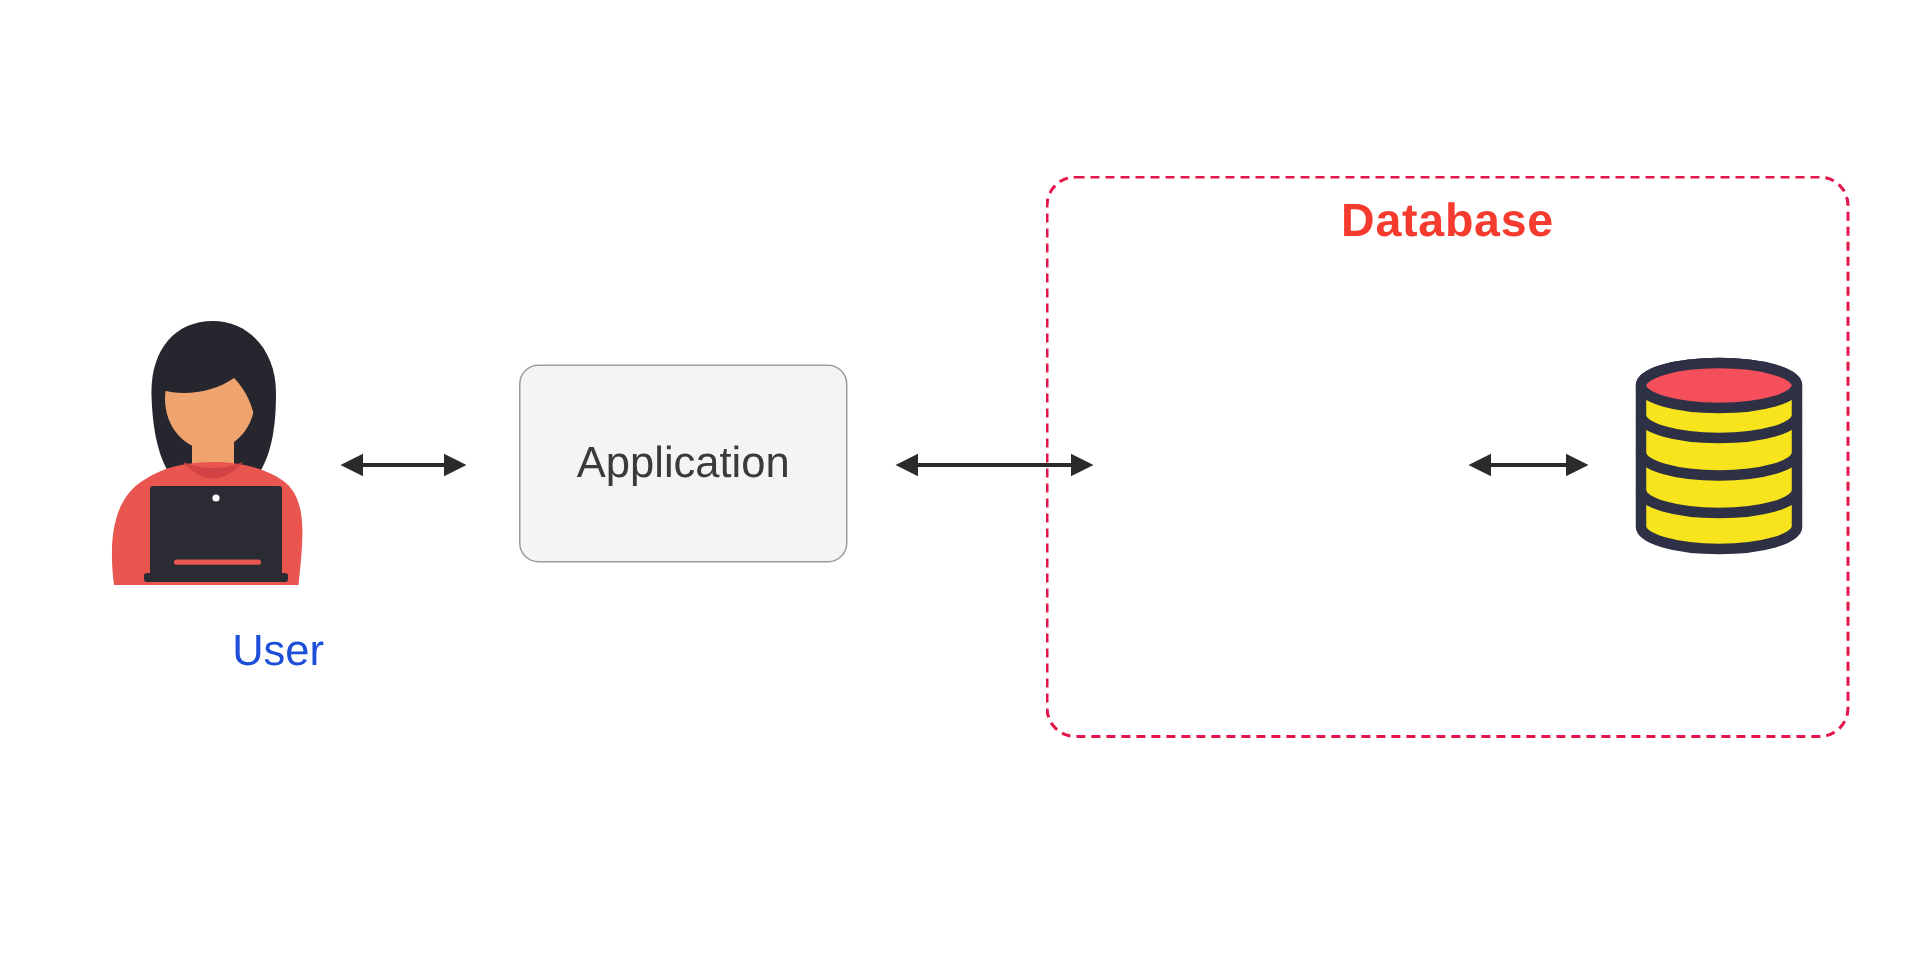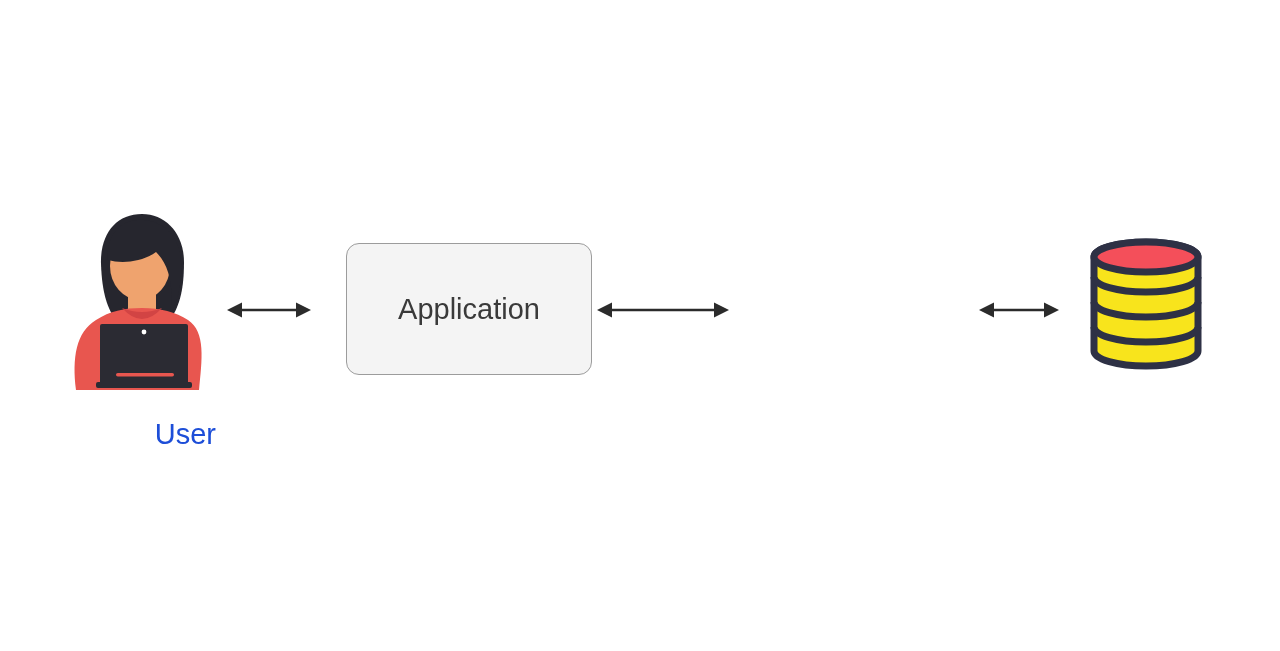--- a/index.html
+++ b/index.html
@@ -43,21 +43,21 @@
     box-sizing: border-box;
     background: #f4f4f4;
     border: 1.5px solid #9c9c9c;
     border-radius: 13px;
     display: flex;
     align-items: center;
     justify-content: center;
     font-size: 29px;
     color: #3a3a3a;
   }
-  .app-box  { left: 346px; top: 243px; width: 246px; height: 132px; }
+  .app-box  { left: 346px; top: 243px; width: 219px; height: 132px; }
   .dbms-box { left: 737px; top: 245px; width: 220px; height: 128px; letter-spacing: 1px; }
   
   .node-label {
     position: absolute;
     font-size: 29px;
     color: #1d4ed8;
     text-align: right;
   }
   .user-label    { left: 66px;   top: 418px; width: 150px; }
   .storage-label { left: 1074px; top: 405px; width: 150px; }
@@ -69,20 +69,23 @@
   .arrow-1 { left: 227px; width: 84px; }
   .arrow-2 { left: 597px; width: 132px; }
   .arrow-3 { left: 979px; width: 80px; }
   svg { display: block; }
 </style>
 </head>
 <body>
 
 <div class="canvas">
 
+  <div class="group-database">
+    <div class="group-label">Database</div>
+  </div>
 
   <figure class="user-figure">
     <svg width="140" height="185" viewBox="0 0 140 185" aria-hidden="true">
 
       <path d="M76,6 C50,6 34,26 35,56 C36,86 42,102 50,112 L104,112 C112,100 118,86 118,54 C118,26 100,6 76,6 Z" fill="#26262e"></path>
 
       <ellipse cx="74" cy="58" rx="30" ry="34" fill="#efa36e"></ellipse>
 
       <rect x="62" y="80" width="28" height="26" fill="#efa36e"></rect>
 

